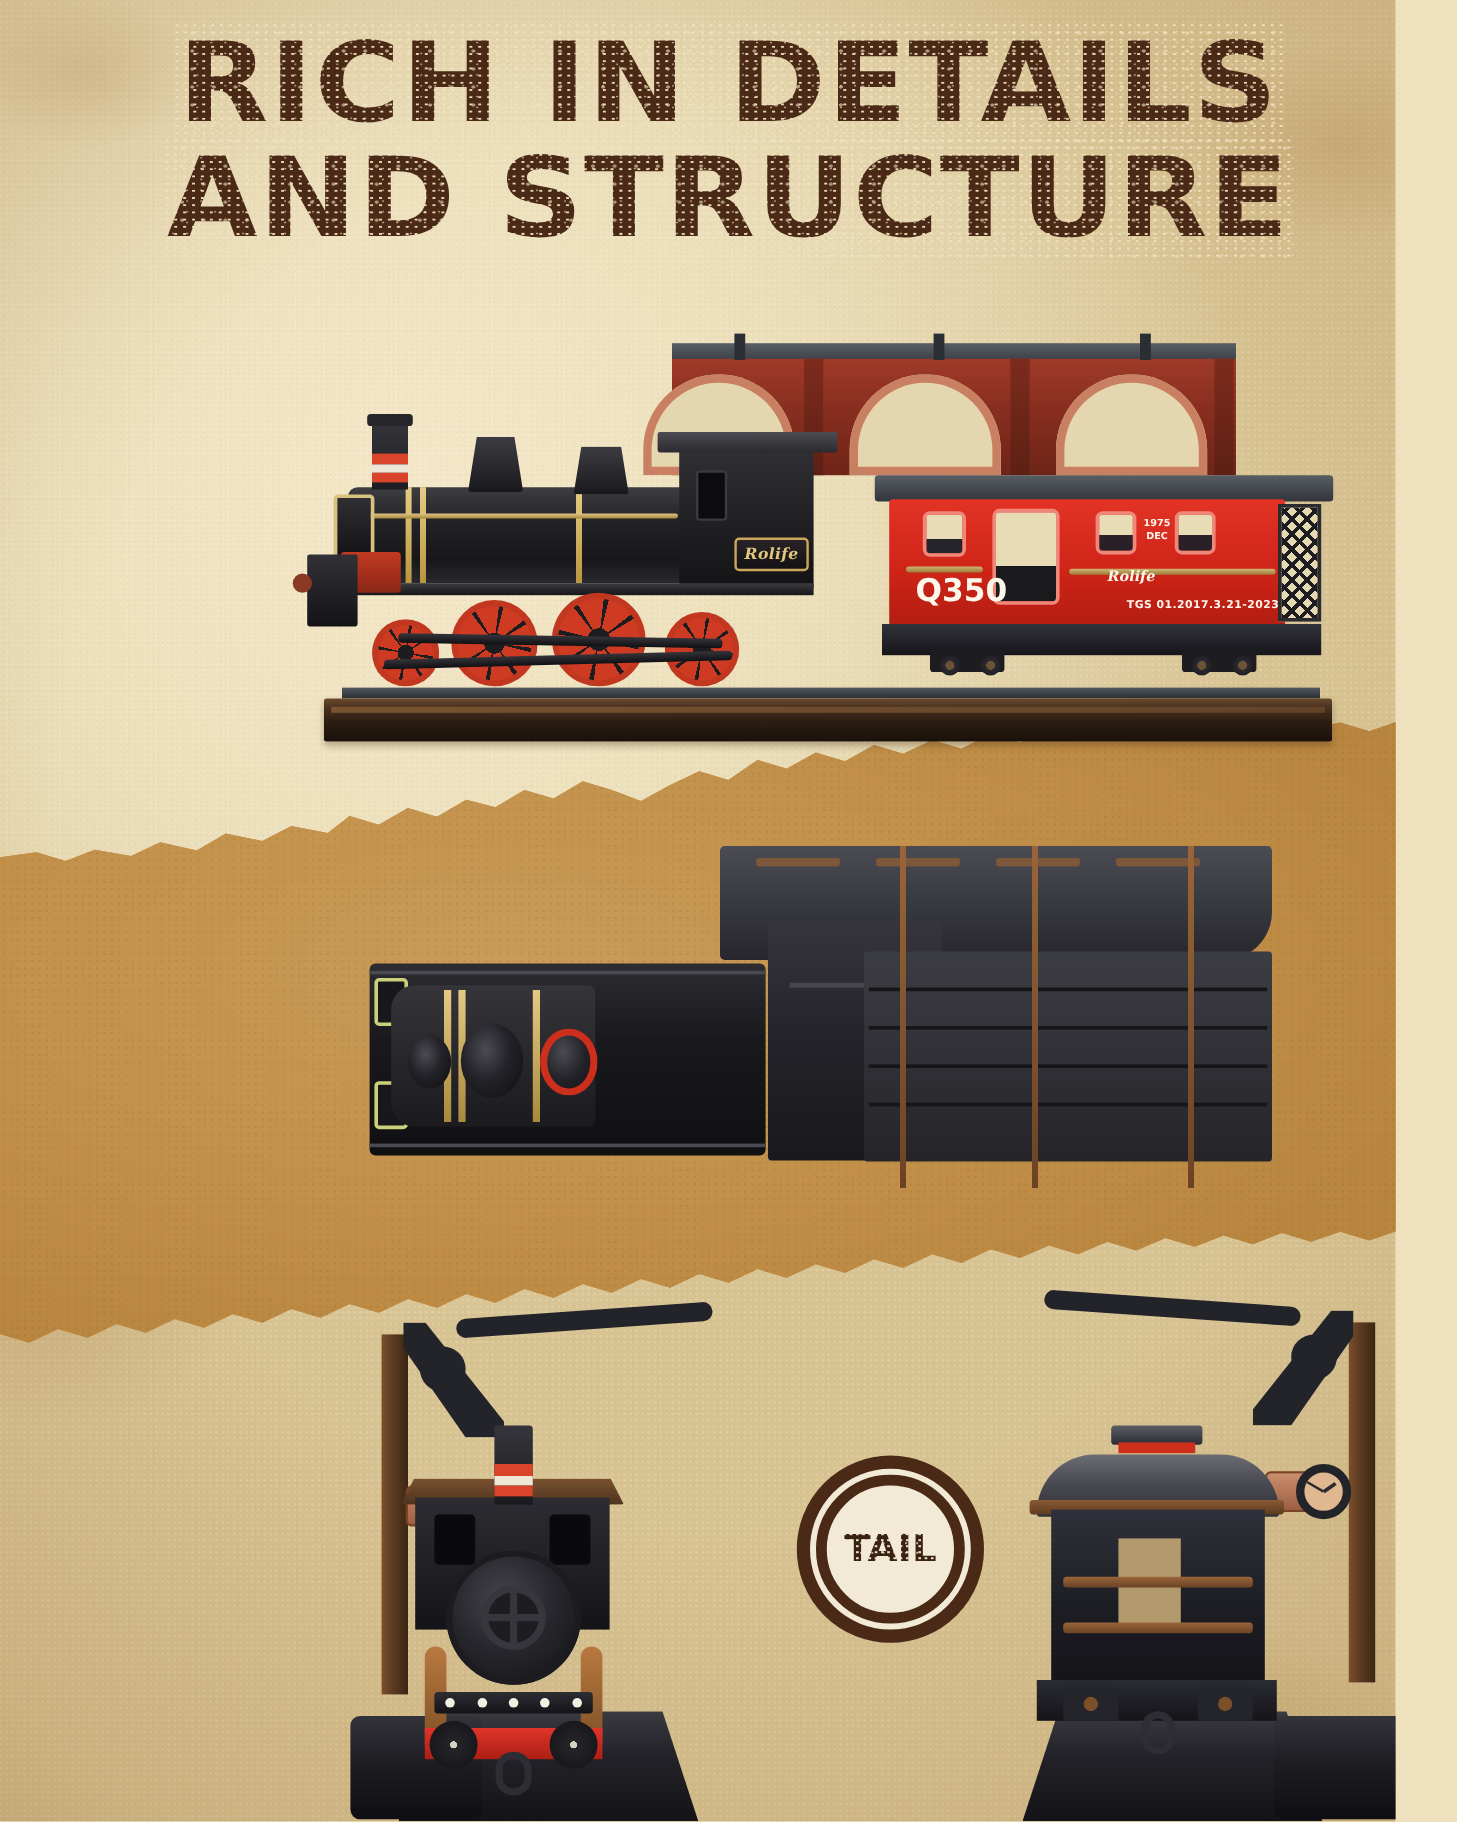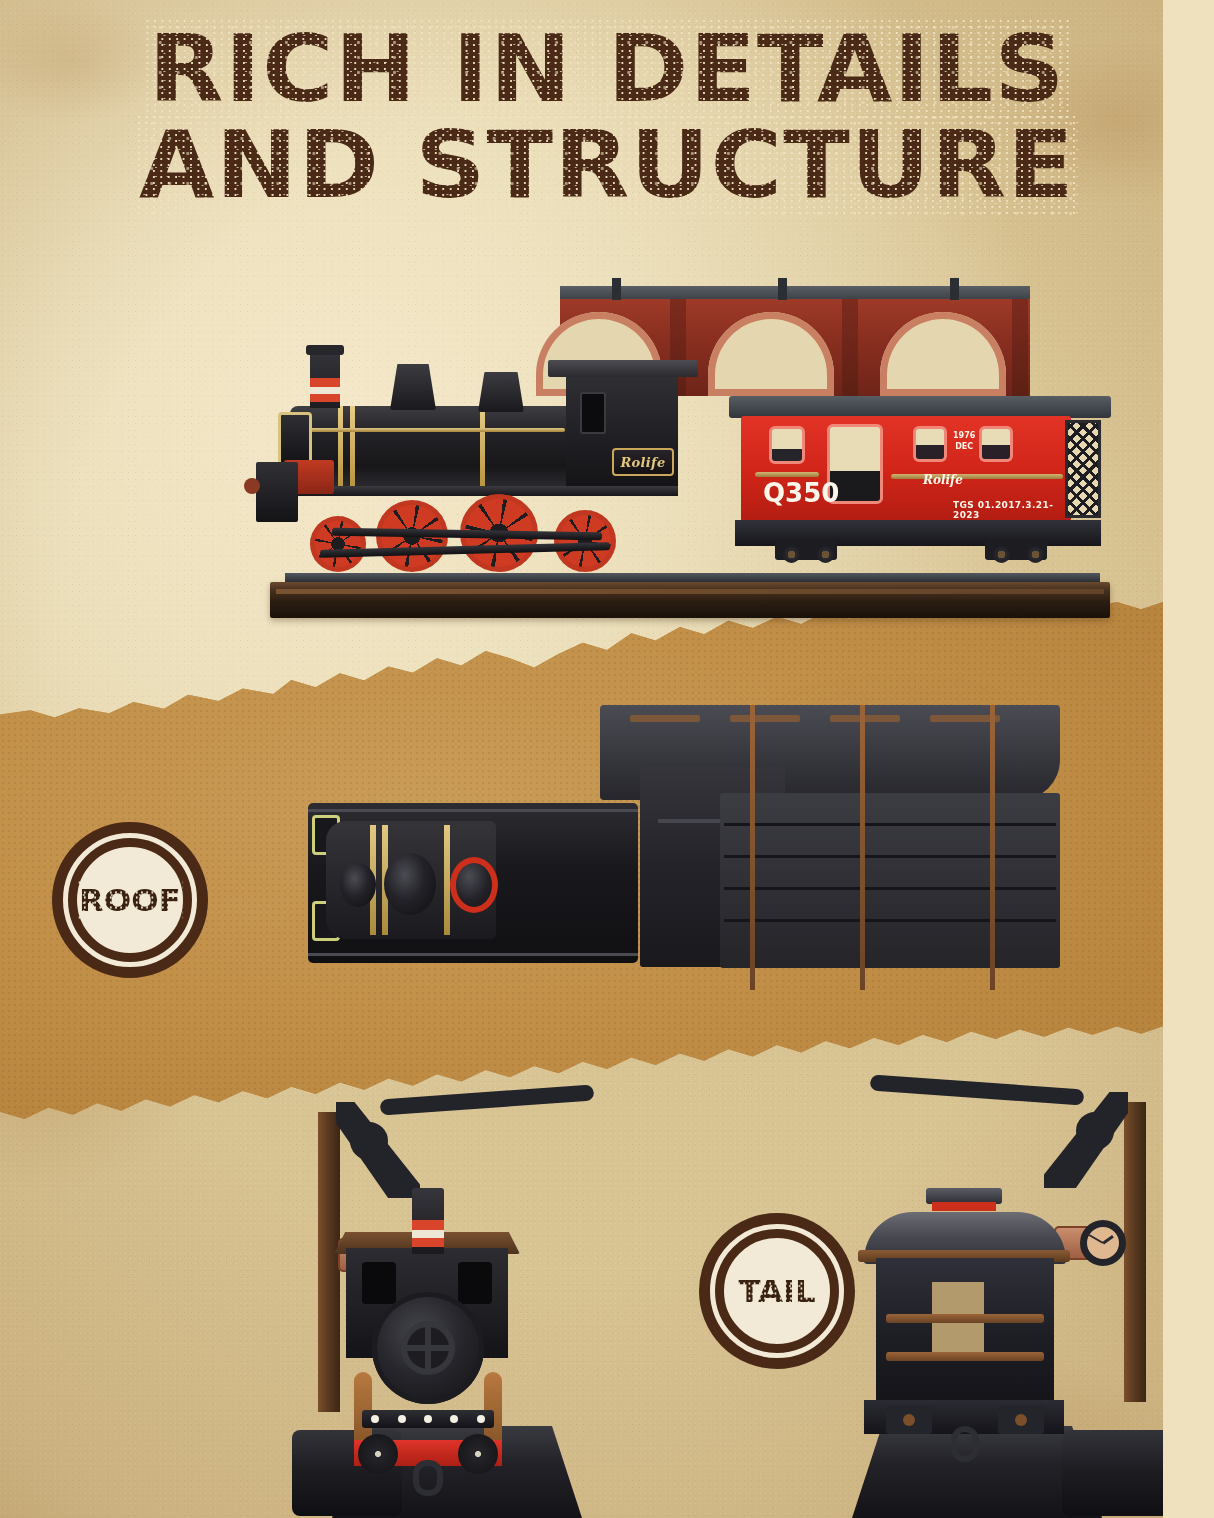--- a/index.html
+++ b/index.html
@@ -186,21 +186,21 @@
       radial-gradient(rgba(242,234,214,0.95) 1px, transparent 1.2px),
       radial-gradient(rgba(242,234,214,0.7) 0.8px, transparent 1px);
     background-size:5px 5px, 9px 8px;
     background-position:0 0, 2px 3px;
     pointer-events:none;
   }
 
   #badge-front { left:52px; top:428px; }
   #badge-roof  { left:52px; top:822px; }
   #badge-back  { left:52px; top:1213px; }
-  #badge-tail  { left:699px; top:1213px; }
+  #badge-tail  { left:664px; top:1213px; }
 
   
   .photo { position:absolute; z-index:3; }
 
   
   #photo-front { left:255px; top:278px; width:870px; height:340px; }
 
   .plinth {
     position:absolute; left:15px; bottom:0; width:840px; height:36px;
     background:linear-gradient(180deg,#6b4a2e 0%,#4a3220 20%,#2b1d12 55%,#1a110a 100%);
@@ -400,21 +400,21 @@
     position:absolute; left:212px; top:14px;
     font-family:"DejaVu Sans", sans-serif; font-weight:bold;
     font-size:8px; line-height:11px; color:#fdf6ea; text-align:center;
   }
   .carriage .brand {
     position:absolute; left:182px; top:57px;
     font-family:"DejaVu Serif", serif; font-style:italic; font-weight:bold;
     font-size:12px; color:#fdf6ea;
   }
   .carriage .serial {
-    position:absolute; left:212px; top:84px;
+    position:absolute; left:198px; top:84px;
     font-family:"DejaVu Sans", sans-serif; font-weight:bold;
     font-size:9px; color:#fdf6ea; letter-spacing:.4px;
   }
   .carriage .endcage {
     position:absolute; left:330px; top:24px; width:36px; height:98px;
     background:repeating-linear-gradient(45deg,#1d1d21 0 3px,transparent 3px 9px),
                repeating-linear-gradient(-45deg,#1d1d21 0 3px,transparent 3px 9px),
                #e6d9b2;
     border:3px solid #2a2a2f;
   }
@@ -683,23 +683,20 @@
 
   <div class="headline">
     <span class="line">
       <span class="txt">RICH IN DETAILS</span>
     </span>
     <span class="line">
       <span class="txt">AND STRUCTURE</span>
     </span>
   </div>
 
-  <div class="badge on-band" id="badge-roof">
-    <span class="badge-label">ROOF</span>
-  </div>
   <div class="badge" id="badge-tail">
     <span class="badge-label">TAIL</span>
   </div>
 
   <div class="photo" id="photo-front">
 
     <div class="viaduct">
       <div class="deck"></div>
       <div class="wall"></div>
       <div class="arch a1"></div>
@@ -754,21 +751,21 @@
       <div class="roof"></div>
       <div class="body">
         <div class="win s1"></div>
         <div class="win big"></div>
         <div class="win s2"></div>
         <div class="win s3"></div>
         <div class="grab g1"></div>
         <div class="grab g2"></div>
         <div class="car-no">Q350</div>
         <div class="date-stamp">
-          <div>1976</div>
+          <div>1975</div>
           <div>DEC</div>
         </div>
         <div class="brand">Rolife</div>
         <div class="serial">TGS 01.2017.3.21-2023</div>
       </div>
       <div class="endcage"></div>
       <div class="underframe"></div>
       <div class="bogie b1"></div>
       <div class="bogie b2"></div>
       <div class="cwheel" style="left:48px;"></div>

